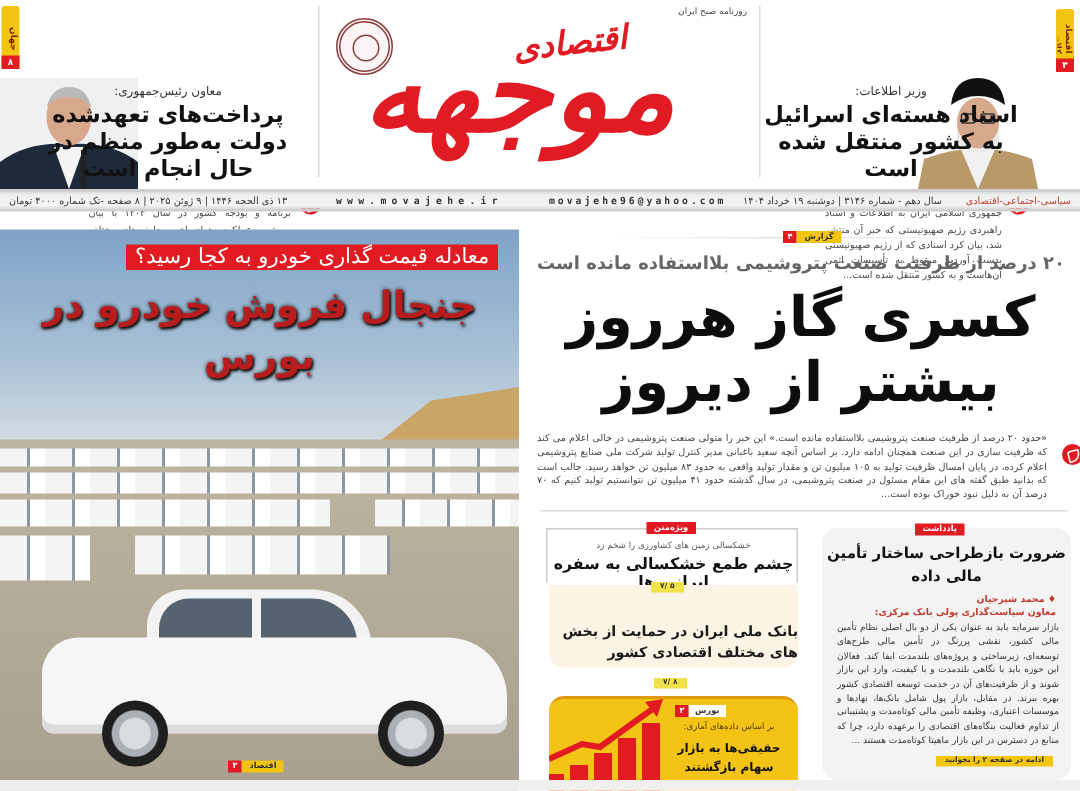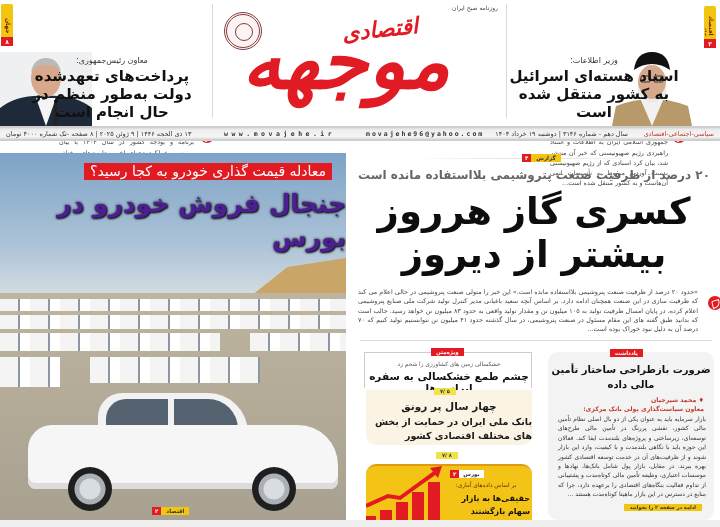--- a/index.html
+++ b/index.html
@@ -67,21 +67,21 @@
   .car-body { position: absolute; left: 0; top: 32px; width: 310px; height: 64px; background: #f6f6f6; border-radius: 24px 40px 8px 8px; box-shadow: inset 0 -6px 0 #dcdcdc; }
   .car-roof { position: absolute; left: 70px; top: 0; width: 150px; height: 40px; background: #f2f2f2; border-radius: 30px 50px 0 0; }
   .car-window { position: absolute; top: 6px; height: 30px; background: #55626f; }
   .car-window.w1 { left: 78px; width: 62px; border-radius: 20px 0 0 0; }
   .car-window.w2 { left: 146px; width: 64px; border-radius: 0 40px 0 0; }
   .wheel { position: absolute; top: 74px; width: 44px; height: 44px; border-radius: 50%; background: radial-gradient(circle, #d9dde0 0 10px, #aab0b5 11px 15px, #1f1f1f 16px); }
   .wheel.front { left: 224px; }
   .wheel.rear { left: 40px; }
 
   .car-kicker { position: absolute; left: 84px; top: 10px; height: 17px; padding: 0 6px; background: #e21a22; color: #fff; font-size: 14px; font-weight: normal; line-height: 17px; white-space: nowrap; }
-  .car-title { position: absolute; left: 0; top: 34px; width: 346px; color: #4c1d95; font-weight: bold; font-size: 25px; line-height: 34px; text-shadow: 0 0 3px #222, 1px 1px 2px #000; }
+  .car-title { position: absolute; left: 0; top: 34px; width: 346px; text-align: center; color: #b91c1c; font-weight: bold; font-size: 25px; line-height: 34px; text-shadow: 0 0 3px #222, 1px 1px 2px #000; }
   .page-ref { position: absolute; height: 8px; display: flex; direction: rtl; font-size: 5.5px; line-height: 8px; font-weight: bold; }
   .page-ref .pr-label { background: #f2c511; color: #333; padding: 0 5px; }
   .page-ref .pr-num { background: #e21a22; color: #fff; padding: 0 3px; }
   #car-ref { left: 152px; top: 354px; }
 
   
   .main-story { position: absolute; left: 348px; top: 150px; width: 372px; height: 190px; }
   .main-story .ref { position: absolute; left: 174px; top: 4px; }
   .main-story .rule { position: absolute; left: 60px; top: 8px; width: 250px; height: 1px; background: linear-gradient(90deg, transparent, #ddd, transparent); }
   .main-story .kicker { position: absolute; left: 0; top: 18px; width: 372px; text-align: center; font-size: 12px; color: #666; font-weight: bold; }
@@ -102,21 +102,21 @@
   #bank-ref { left: 68px; top: -2px; }
   .bank-title1 { position: absolute; left: 0; top: 10px; width: 166px; text-align: center; font-size: 10.5px; font-weight: bold; }
   .bank-title2 { position: absolute; left: 0; top: 25px; width: 166px; text-align: right; font-size: 9.5px; font-weight: bold; line-height: 14px; }
   #bank-ref2 { left: 76px; top: 104px; }
   .bourse-box { position: absolute; left: 6px; top: 116px; width: 166px; height: 63px; background: #f3c316; border-radius: 10px 10px 0 0; overflow: hidden; border-top: 2px solid #e09a12; }
   .bourse-chart { position: absolute; left: 0; top: 0; width: 76px; height: 63px; }
   .bourse-tag { position: absolute; left: 84px; top: 4px; display: flex; direction: rtl; height: 8px; font-size: 5.5px; line-height: 8px; font-weight: bold; }
   .bourse-tag .bl { background: #fff; color: #333; padding: 0 4px; }
   .bourse-tag .bn { background: #e21a22; color: #fff; padding: 0 3px; }
   .bourse-kicker { position: absolute; left: 76px; top: 16px; width: 88px; text-align: center; font-size: 5.8px; color: #5a3a00; }
-  .bourse-title { position: absolute; left: 76px; top: 26px; width: 88px; font-size: 8px; font-weight: bold; line-height: 13px; color: #111; }
+  .bourse-title { position: absolute; left: 76px; top: 26px; width: 88px; text-align: center; font-size: 8px; font-weight: bold; line-height: 13px; color: #111; }
   .bottom-strip { position: absolute; left: 0; top: 520px; width: 720px; height: 7px; background: #efefef; }
 
   
   .editorial { position: absolute; left: 548px; top: 352px; width: 166px; height: 168px; background: #f3f3f3; border-radius: 10px; }
   #editorial-tag { left: 62px; top: -3px; }
   .ed-title { position: absolute; left: 0; top: 10px; width: 166px; text-align: center; font-size: 10px; font-weight: bold; line-height: 15px; color: #111; }
   .ed-author { position: absolute; right: 10px; top: 44px; font-size: 6.2px; color: #c0392b; font-weight: bold; }
   .ed-role { position: absolute; right: 10px; top: 53px; font-size: 6.2px; color: #c0392b; font-weight: bold; }
   .ed-body { position: absolute; left: 10px; top: 62px; width: 148px; font-size: 6px; line-height: 9.4px; color: #333; text-align: justify; }
   #ed-more { position: absolute; right: 12px; top: 152px; height: 7px; padding: 0 6px; background: #f2c511; font-size: 5px; line-height: 7px; font-weight: bold; color: #333; }
@@ -236,21 +236,20 @@
   <div class="main-rule"></div>
 
   <section class="col-mid">
     <div class="agri-box">
       <span class="section-tag" id="agri-tag">ویژه‌متن</span>
       <div class="agri-kicker">خشکسالی زمین های کشاورزی را شخم زد</div>
       <div class="agri-title">چشم طمع خشکسالی به سفره ایرانی ها</div>
     </div>
     <div class="bank-box">
       <span class="mini-ref" id="bank-ref">۵ /۷</span>
-      <div class="bank-title1">چهار سال پر رونق</div>
       <div class="bank-title2">بانک ملی ایران در حمایت از بخش های مختلف اقتصادی کشور</div>
     </div>
     <span class="mini-ref" id="bank-ref2">۸ /۷</span>
     <div class="bourse-box">
       <svg class="bourse-chart" viewBox="0 0 76 63">
         <rect x="0" y="50" width="10" height="13" fill="#e21a22"></rect>
         <rect x="14" y="44" width="12" height="19" fill="#e21a22"></rect>
         <rect x="30" y="36" width="12" height="27" fill="#e21a22"></rect>
         <rect x="46" y="26" width="12" height="37" fill="#e21a22"></rect>
         <rect x="62" y="16" width="12" height="47" fill="#e21a22"></rect>

